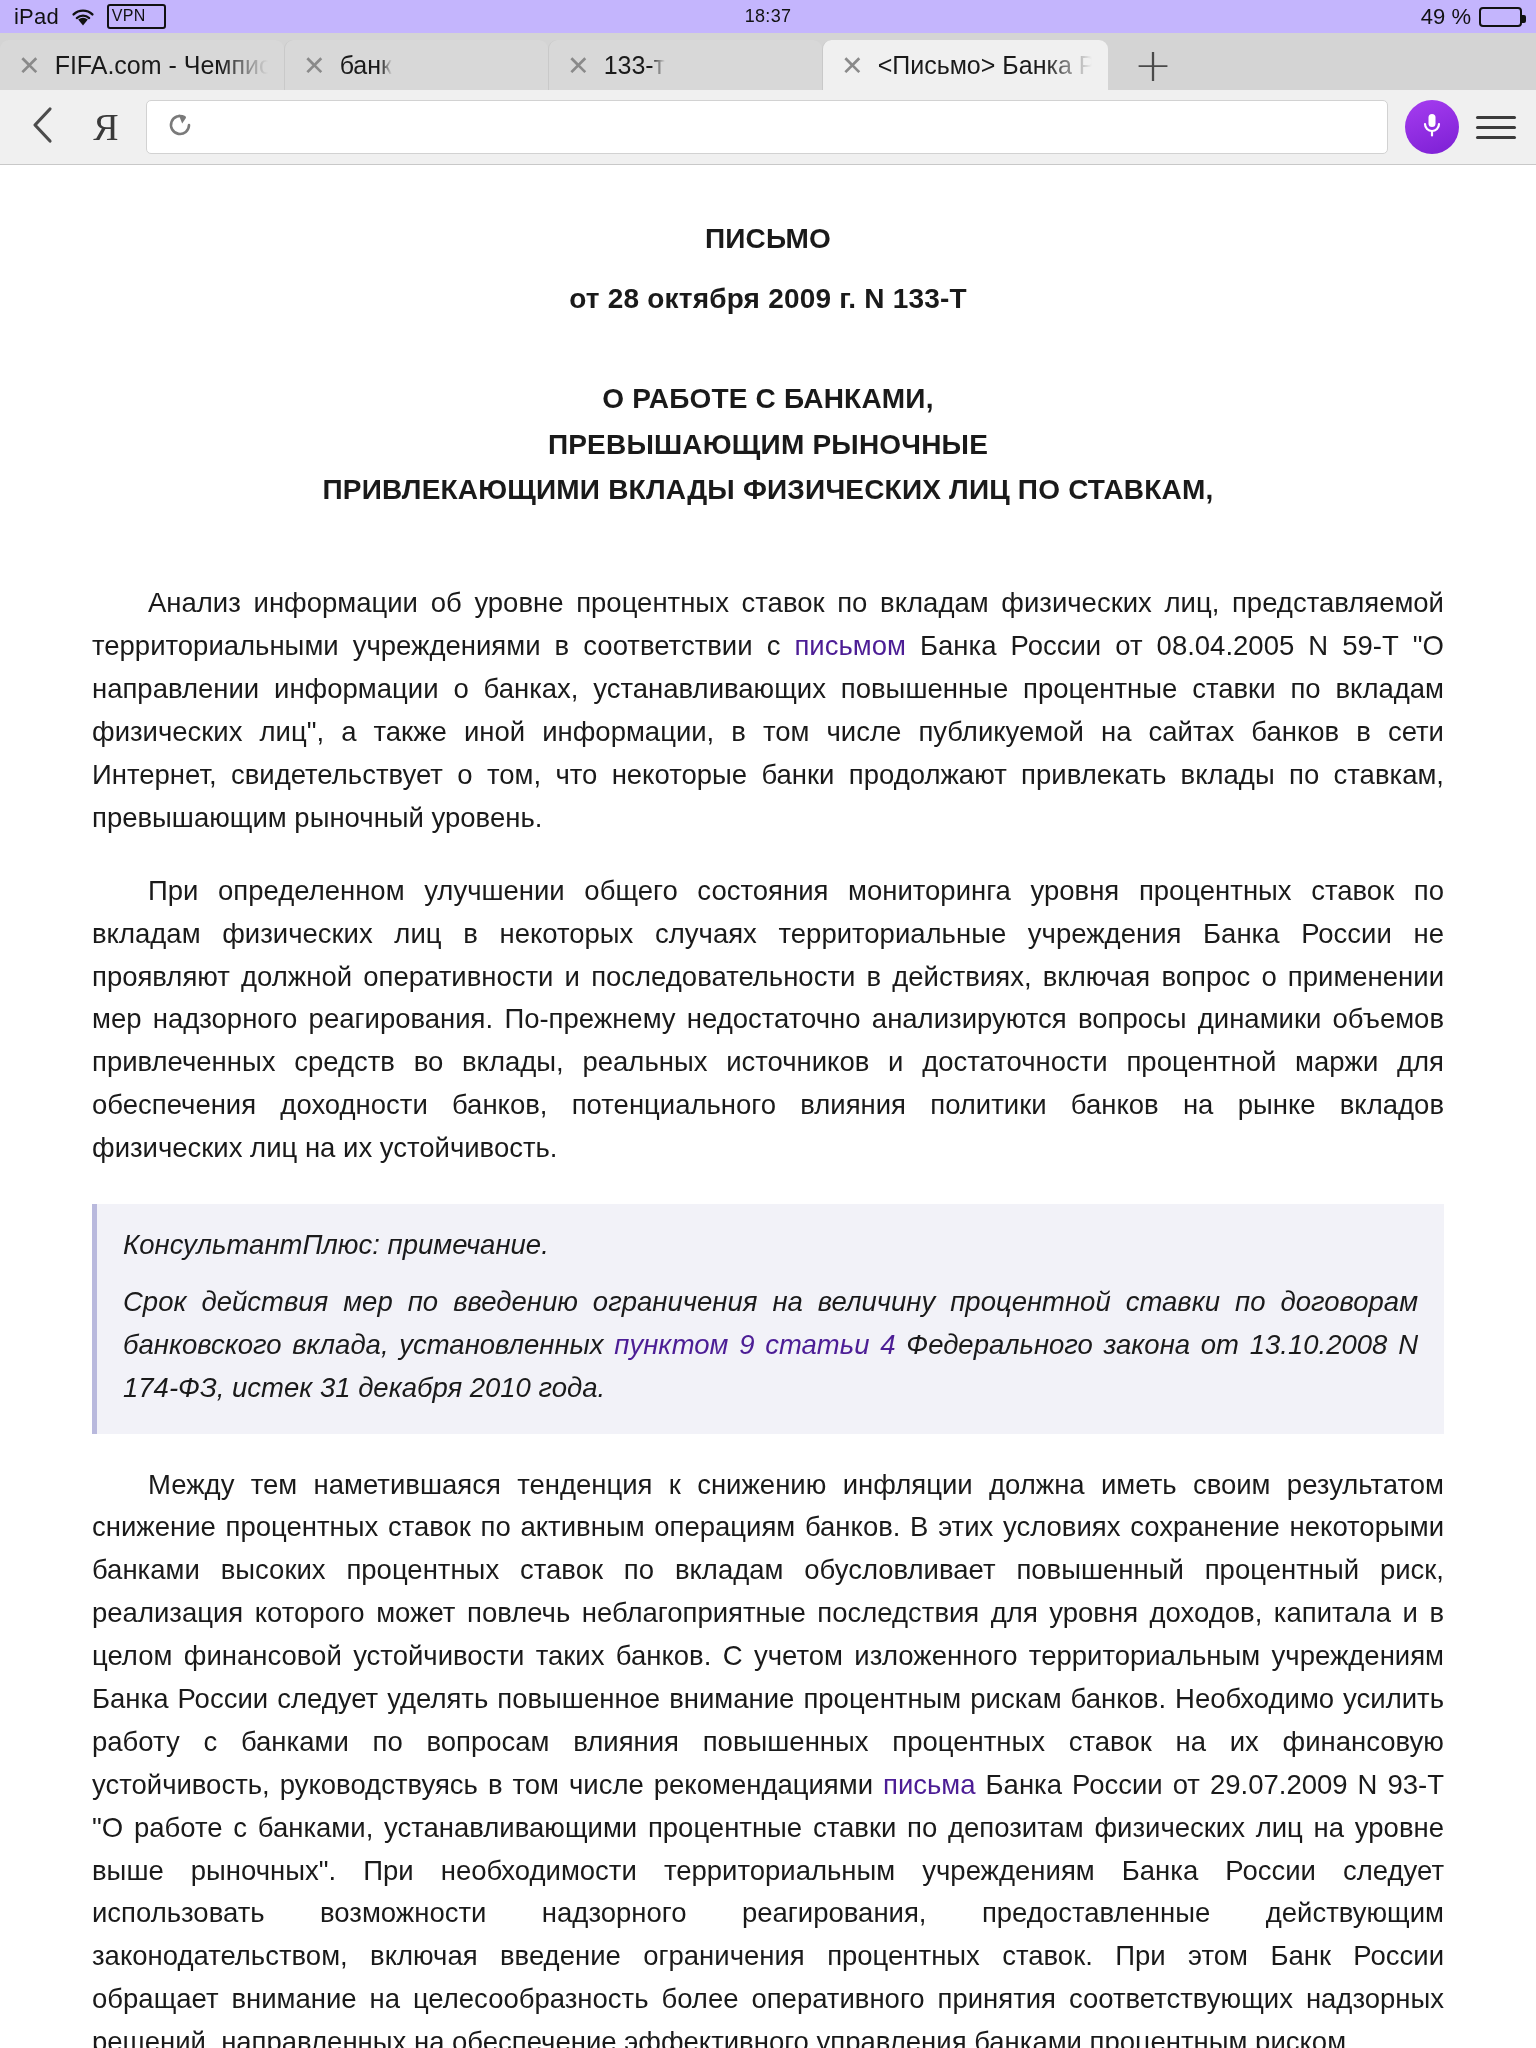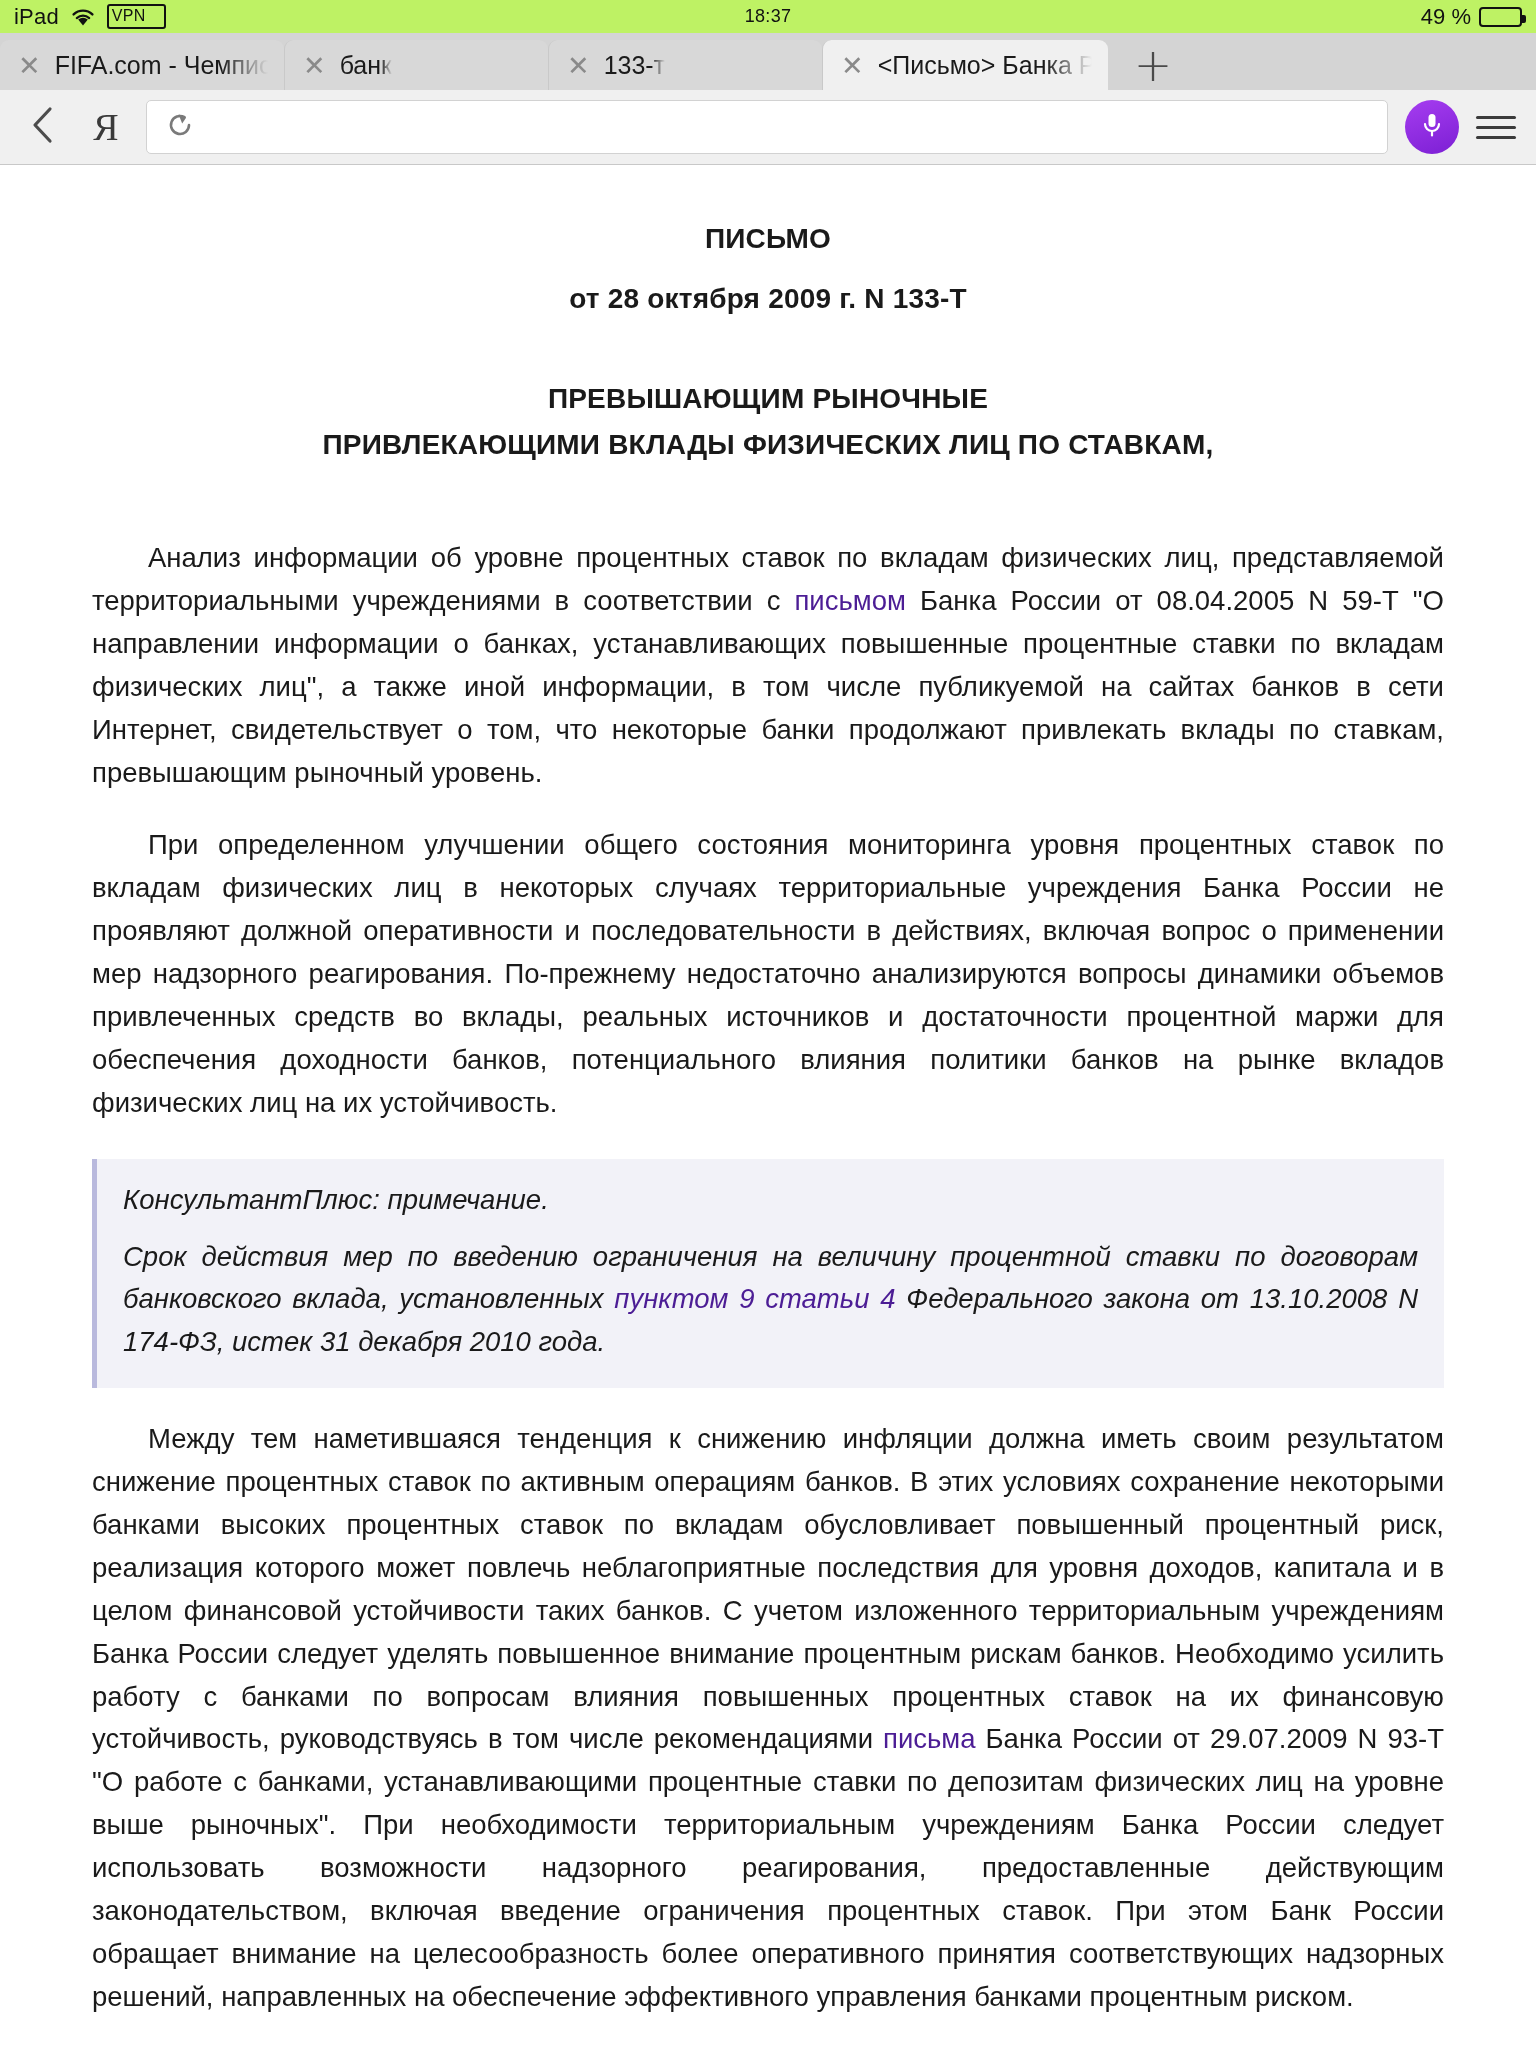--- a/index.html
+++ b/index.html
@@ -6,21 +6,21 @@
   html, body {
     width: 1536px; height: 2048px;
     background: #ffffff;
     font-family: "Liberation Sans", sans-serif;
     overflow: hidden;
   }
 
   
   .statusbar {
     height: 33px;
-    background: #bef264;
+    background: #c4b5fd;
     display: flex;
     align-items: center;
     padding: 0 14px;
     font-size: 21px;
     color: #111;
     position: relative;
   }
   .sb-left { display: flex; align-items: center; gap: 11px; }
   .sb-device { font-size: 22px; letter-spacing: .2px; }
   .wifi-icon { display: inline-block; width: 26px; height: 20px; position: relative; }
@@ -268,20 +268,21 @@
 
 <div class="page">
   <div class="doc">
 
     <div class="title-block">
       <div class="title-line">ПИСЬМО</div>
       <div class="title-line" style="margin-top:16px">от 28 октября 2009 г. N 133-Т</div>
     </div>
 
     <div class="subtitle-block">
+      <div class="subtitle-line">О РАБОТЕ С БАНКАМИ,</div>
       <div class="subtitle-line">ПРЕВЫШАЮЩИМ РЫНОЧНЫЕ</div>
       <div class="subtitle-line">ПРИВЛЕКАЮЩИМИ ВКЛАДЫ ФИЗИЧЕСКИХ ЛИЦ ПО СТАВКАМ,</div>
     </div>
 
     <p class="first"><span>Анализ информации об уровне процентных ставок по вкладам физических лиц, представляемой территориальными учреждениями в соответствии с </span><a href="#">письмом</a><span> Банка России от 08.04.2005 N 59-Т "О направлении информации о банках, устанавливающих повышенные процентные ставки по вкладам физических лиц", а также иной информации, в том числе публикуемой на сайтах банков в сети Интернет, свидетельствует о том, что некоторые банки продолжают привлекать вклады по ставкам, превышающим рыночный уровень.</span></p>
 
     <p>При определенном улучшении общего состояния мониторинга уровня процентных ставок по вкладам физических лиц в некоторых случаях территориальные учреждения Банка России не проявляют должной оперативности и последовательности в действиях, включая вопрос о применении мер надзорного реагирования. По-прежнему недостаточно анализируются вопросы динамики объемов привлеченных средств во вклады, реальных источников и достаточности процентной маржи для обеспечения доходности банков, потенциального влияния политики банков на рынке вкладов физических лиц на их устойчивость.</p>
 
     <div class="notebox">
       <p>КонсультантПлюс: примечание.</p>

